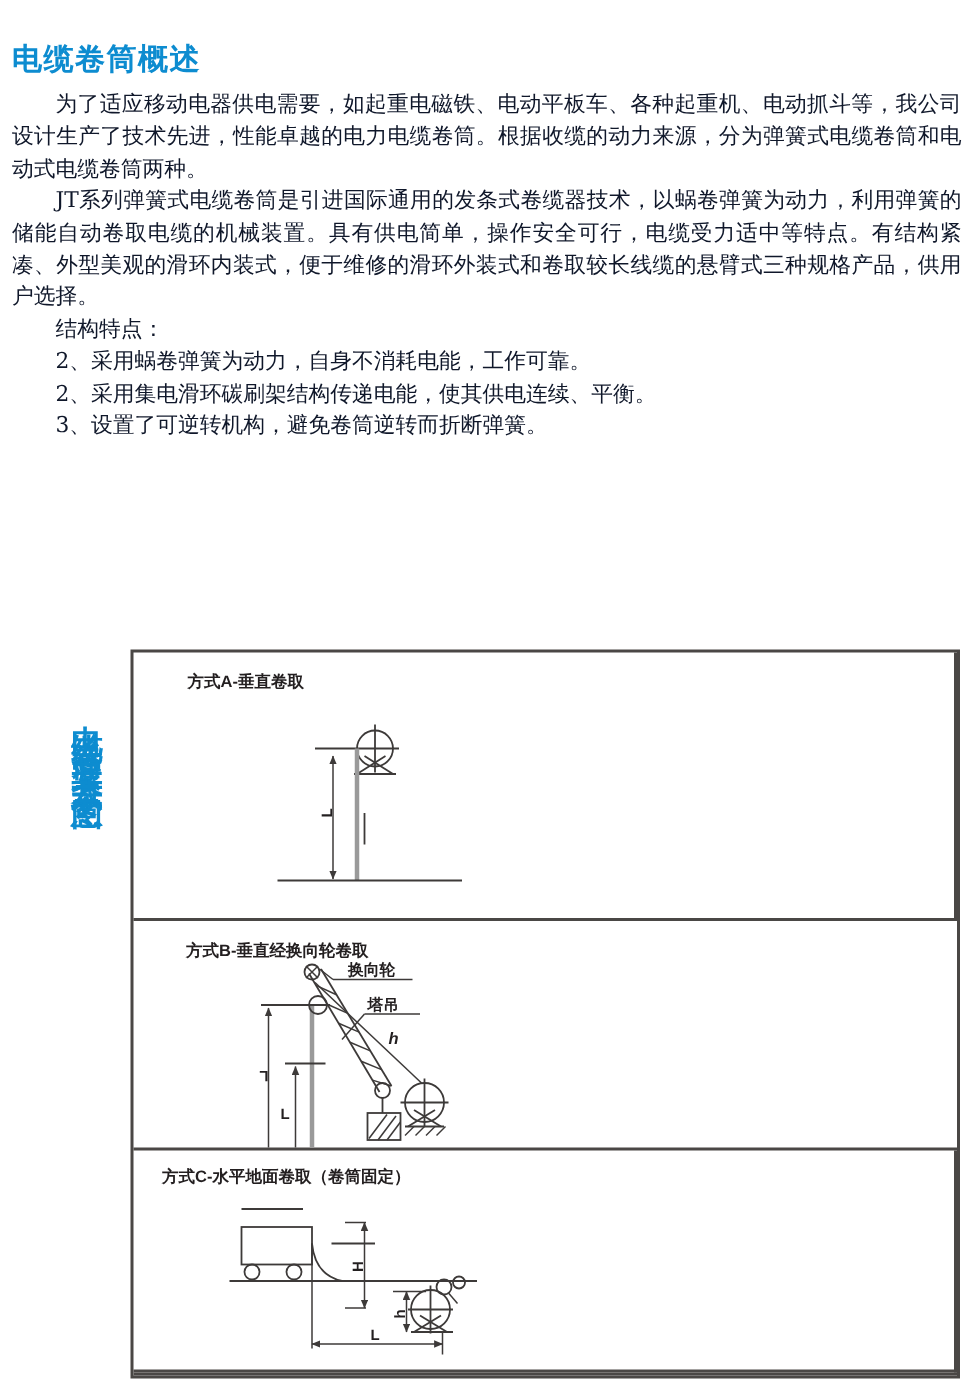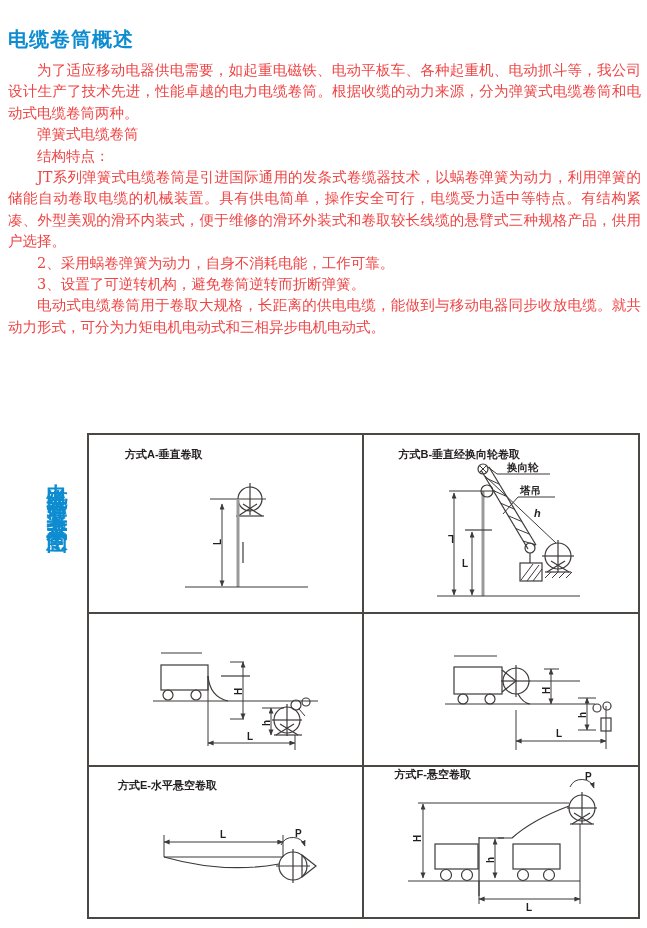--- a/index.html
+++ b/index.html
@@ -8,35 +8,35 @@
     background:#ffffff;font-family:"Liberation Sans",sans-serif;
   }
   
   .article{position:absolute;left:8px;top:4px;width:633px;margin-top:22px;}
   .doc-title{
     margin:0 0 7px 0;font-size:20px;font-weight:bold;color:#0d8cd0;
     font-family:"Liberation Sans",sans-serif;letter-spacing:1px;
   }
   .article p{
     margin:0;font-family:"DejaVu Serif","Liberation Serif",serif;
-    font-size:14.5px;line-height:21.4px;color:#ef4444;
+    font-size:14.5px;line-height:21.4px;color:#0f172a;
     text-align:justify;text-indent:2em;
   }
   
   .side-title{
     position:absolute;left:43px;top:467px;
     writing-mode:vertical-rl;text-orientation:upright;
     font-size:21px;font-weight:bold;color:#0d8cd0;letter-spacing:5px;
     font-family:"Liberation Sans",sans-serif;
   }
   
   .grid{
     position:absolute;left:87px;top:433px;width:553px;height:486px;
     box-sizing:border-box;border:2px solid #4a4745;
-    display:grid;grid-template-columns:1fr 1fr;grid-template-rows:179px 153px 1fr;
+    display:grid;grid-template-columns:1fr;grid-template-rows:179px 153px 1fr;
   }
   .cell{position:relative;overflow:hidden;}
   .cell.br{border-right:2px solid #4a4745;}
   .cell.bb{border-bottom:2px solid #4a4745;}
   .cell-title{
     position:absolute;font-size:11px;font-weight:bold;color:#231f20;
     white-space:nowrap;font-family:"Liberation Sans",sans-serif;
   }
   svg.diagram{position:absolute;left:0;top:0;}
   svg.diagram *{vector-effect:none;}
@@ -56,26 +56,25 @@
   <defs>
     <marker id="arr" markerWidth="8" markerHeight="8" refX="5.6" refY="2.5" orient="auto-start-reverse">
       <path d="M0,0 L6,2.5 L0,5 Z" fill="#3d3a39"></path>
     </marker>
   </defs>
 </svg>
 
 <div class="article">
   <h1 class="doc-title">电缆卷筒概述</h1>
   <p>为了适应移动电器供电需要，如起重电磁铁、电动平板车、各种起重机、电动抓斗等，我公司设计生产了技术先进，性能卓越的电力电缆卷筒。根据收缆的动力来源，分为弹簧式电缆卷筒和电动式电缆卷筒两种。</p>
-  <p>弹簧式电缆卷筒</p>
+  <p>JT系列弹簧式电缆卷筒是引进国际通用的发条式卷缆器技术，以蜗卷弹簧为动力，利用弹簧的储能自动卷取电缆的机械装置。具有供电简单，操作安全可行，电缆受力适中等特点。有结构紧凑、外型美观的滑环内装式，便于维修的滑环外装式和卷取较长线缆的悬臂式三种规格产品，供用户选择。</p>
   <p>结构特点：</p>
-  <p>JT系列弹簧式电缆卷筒是引进国际通用的发条式卷缆器技术，以蜗卷弹簧为动力，利用弹簧的储能自动卷取电缆的机械装置。具有供电简单，操作安全可行，电缆受力适中等特点。有结构紧凑、外型美观的滑环内装式，便于维修的滑环外装式和卷取较长线缆的悬臂式三种规格产品，供用户选择。</p>
   <p>2、采用蜗卷弹簧为动力，自身不消耗电能，工作可靠。</p>
+  <p>2、采用集电滑环碳刷架结构传递电能，使其供电连续、平衡。</p>
   <p>3、设置了可逆转机构，避免卷筒逆转而折断弹簧。</p>
-  <p>电动式电缆卷筒用于卷取大规格，长距离的供电电缆，能做到与移动电器同步收放电缆。就共动力形式，可分为力矩电机电动式和三相异步电机电动式。</p>
 </div>
 
 <div class="side-title">电缆卷筒安装方式示意图</div>
 
 <div class="grid">
 
   <div class="cell br bb">
     <span class="cell-title" style="left:36px;top:12px">方式A-垂直卷取</span>
     <svg class="diagram" width="273" height="179" viewBox="0 0 273 179">
       <g>
@@ -156,20 +155,21 @@
       </g>
       <g>
         <line class="ln" x1="101" y1="95" x2="128" y2="95"></line>
         <line class="dim" x1="108" y1="97" x2="108" y2="160" marker-start="url(#arr)" marker-end="url(#arr)"></line>
         <text x="98" y="132">L</text>
       </g>
     </svg>
   </div>
 
   <div class="cell br bb">
+    <span class="cell-title" style="left:19px;top:10px">方式C-水平地面卷取（卷筒固定）</span>
     <svg class="diagram" width="273" height="153" viewBox="0 0 273 153">
       <line class="ln" x1="72" y1="39" x2="113" y2="39"></line>
       <g>
         <rect class="ln" x="72" y="51" width="47" height="25"></rect>
         <circle class="ln" cx="79" cy="81" r="5"></circle>
         <circle class="ln" cx="107" cy="81" r="5"></circle>
       </g>
       <line class="ln" x1="64" y1="87" x2="229" y2="87"></line>
       <path class="ln" d="M119,62 Q121,83 139,87"></path>
       <line class="thin" x1="119" y1="62" x2="119" y2="132"></line>

